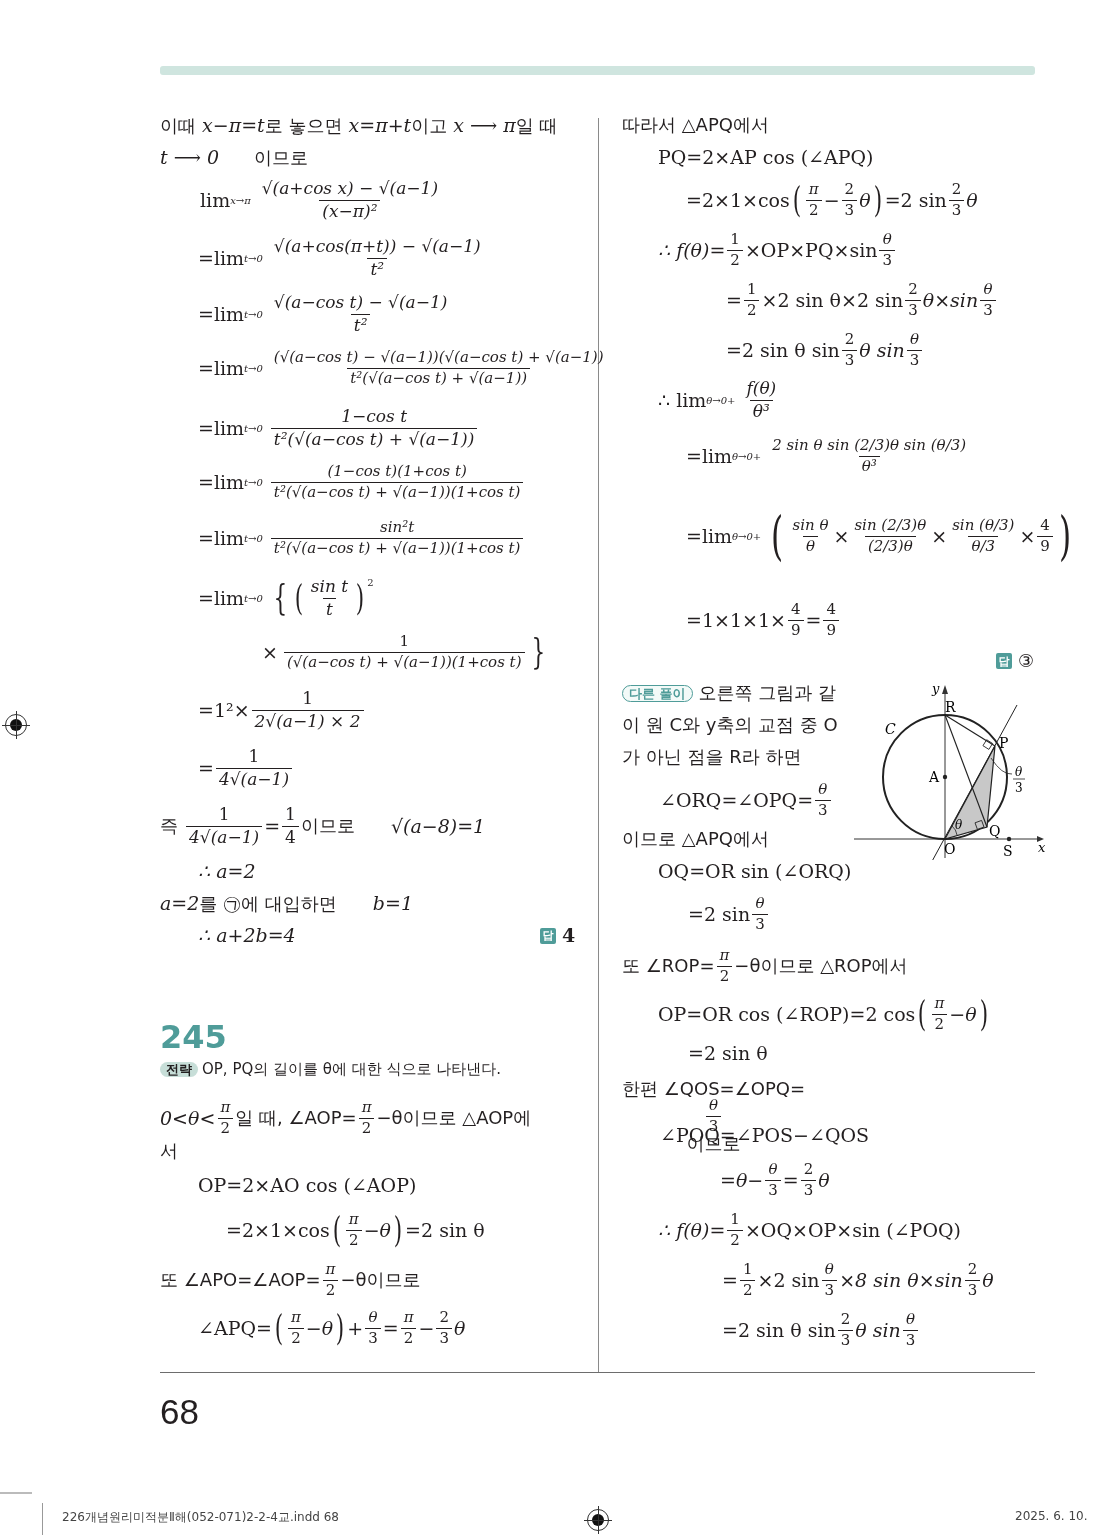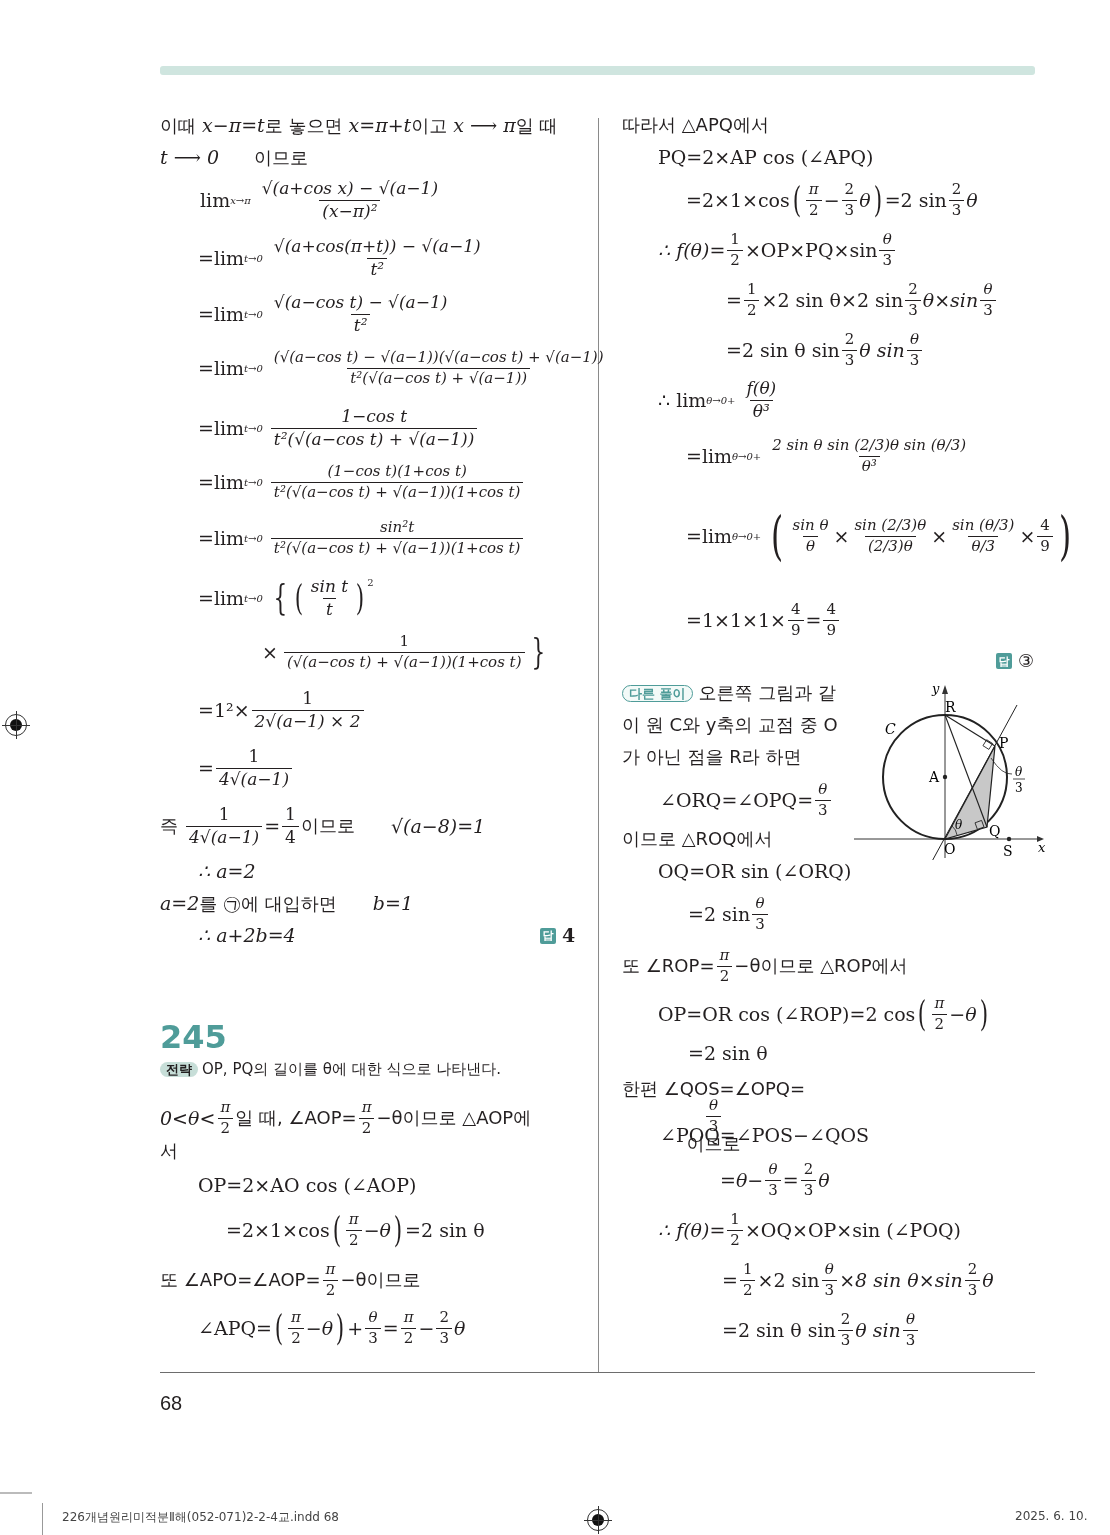--- a/index.html
+++ b/index.html
@@ -1,21 +1,21 @@
 <!DOCTYPE html>
 <html><head>
 <meta charset="utf-8">
 <style>
   * { box-sizing: border-box; margin: 0; padding: 0; }
   html, body { width: 1110px; height: 1535px; background: #ffffff; overflow: hidden; }
   body { position: relative; font-family: "DejaVu Serif", "Liberation Serif", serif; color: #231f20; }
   .top-bar { position: absolute; left: 160px; top: 66px; width: 875px; height: 9px; background: #cfe5df; border-radius: 3px; }
   .col-divider { position: absolute; left: 598px; top: 118px; width: 1px; height: 1255px; background: #8a8a8a; }
   .bottom-rule { position: absolute; left: 160px; top: 1372px; width: 875px; height: 1px; background: #6d6d6d; }
-  .page-num { position: absolute; left: 160px; top: 1392px; font-family: "Liberation Sans", "DejaVu Sans", sans-serif; font-size: 20px; color: #231f20; }
+  .page-num { position: absolute; left: 160px; top: 1392px; font-family: "Liberation Sans", "DejaVu Sans", sans-serif; font-size: 35px; color: #231f20; }
   .reg-mark { position: absolute; width: 22px; height: 22px; border-radius: 50%; border: 1px solid #333; }
   .reg-mark::before { content: ""; position: absolute; left: 4px; top: 4px; width: 12px; height: 12px; border-radius: 50%; background: #111; }
   .reg-mark::after { content: ""; position: absolute; left: -4px; top: 10px; width: 28px; height: 1px; background: #333; }
   .reg-mark .vline { position: absolute; left: 10px; top: -4px; width: 1px; height: 28px; background: #333; }
   .slug { position: absolute; top: 1509px; font-family: "DejaVu Sans", "Liberation Sans", sans-serif; font-size: 12px; color: #444; }
   .slug-left-bar { position: absolute; left: 42px; top: 1503px; width: 1px; height: 32px; background: #999; }
   .slug-top-bar { position: absolute; left: 0; top: 1492px; width: 32px; height: 2px; background: #bbb; }
 
   .line { position: absolute; font-size: 19px; white-space: nowrap; line-height: 1; display: flex; align-items: center; }
   .kor { font-family: "DejaVu Sans", "Liberation Sans", sans-serif; font-size: 18px; }
@@ -419,21 +419,21 @@
   <span class="kor">가 아닌 점을 R라 하면</span>
 </div>
 <div class="line" style="left:660px; top:782px;">
   <span>∠ORQ=∠OPQ=</span>
   <span class="frac small">
       <span class="num it">θ</span>
       <span class="den">3</span>
     </span>
 </div>
 <div class="line" style="left:622px; top:830px;">
-  <span class="kor">이므로 △ROQ에서</span>
+  <span class="kor">이므로 △APQ에서</span>
 </div>
 <div class="line" style="left:658px; top:862px;">
   <span>OQ=OR sin (∠ORQ)</span>
 </div>
 <div class="line" style="left:688px; top:896px;">
   <span>=2 sin</span>
   <span class="frac small">
       <span class="num it">θ</span>
       <span class="den">3</span>
     </span>

